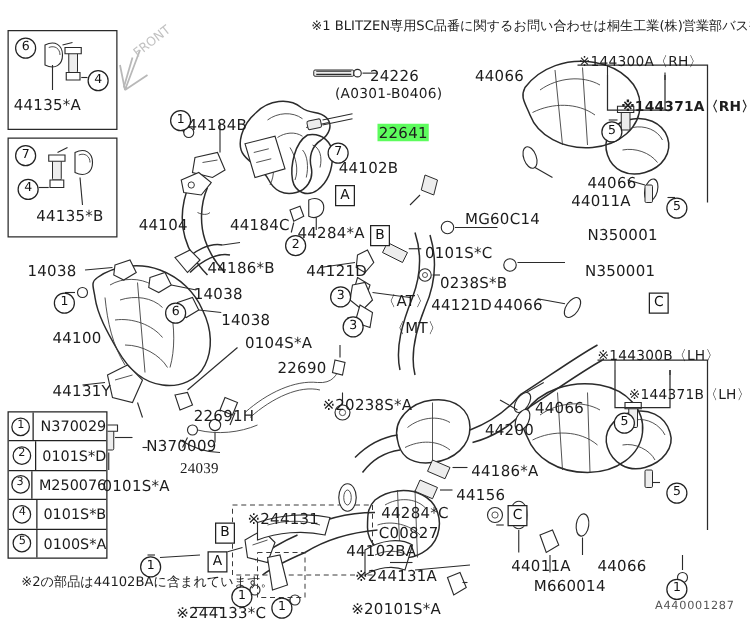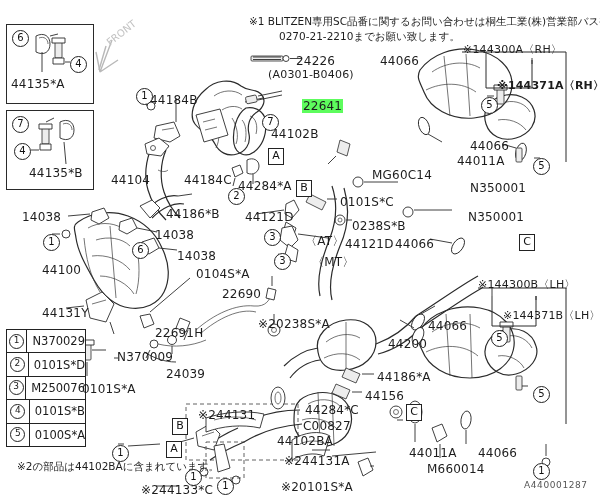--- a/index.html
+++ b/index.html
@@ -348,21 +348,20 @@
       <path class="ln" d="M128 446 l32 -2"></path>
     </g>
 
     <g>
       <path class="ln" d="M144 352 c10 6 20 10 32 10"></path>
       <path class="ln" d="M118 358 h-4"></path>
     </g>
   </svg>
 
   <div class="lbl jp" style="left:249px;top:16px;">※1 BLITZEN専用SC品番に関するお問い合わせは桐生工業(株)営業部バス補用品課</div>
-  <div class="lbl jp" style="left:279px;top:31px;">0270-21-2210までお願い致します。</div>
   <div class="lbl jp" style="left:4px;top:461px;margin-left:13px;">※2の部品は44102BAに含まれています。</div>
 
   <div class="inset" style="left:6px;top:24px;width:86px;height:78px;"></div>
   <div class="cnum" style="left:12px;top:30px;">6</div>
   <div class="lbl" style="left:11px;top:78px;">44135*A</div>
   <div class="cnum" style="left:70px;top:56px;">4</div>
 
   <div class="inset" style="left:6px;top:110px;width:86px;height:78px;"></div>
   <div class="cnum" style="left:12px;top:116px;">7</div>
   <div class="lbl" style="left:29px;top:167px;">44135*B</div>
@@ -459,21 +458,21 @@
       <div class="lbl" style="left: 222px; top: 288px;">22690</div>
       <div class="lbl sm" style="left: 478px; top: 279px;">※144300B〈LH〉</div>
       <div class="lbl" style="left: 428px; top: 320px;">44066</div>
       <div class="lbl sm" style="left: 503px; top: 310px;">※144371B〈LH〉</div>
       <div class="lbl" style="left: 42px; top: 307px; text-align: center;">44131Y</div>
       <div class="lbl" style="left: 155px; top: 327px;">22691H</div>
       <div class="lbl" style="left: 258px; top: 318px;">※20238S*A</div>
       <div class="lbl" style="left: 388px; top: 338px;">44200</div>
       <div class="lbl" style="left: 117px; top: 351px;">N370009</div>
       <div class="lbl" style="left: 82px; top: 383px;">0101S*A</div>
-      <div class="lbl" style="left: 166px; top: 368px;">24039</div>
+      <div class="lbl" style="left: 144px; top: 368px; font-family: Liberation Serif, serif;">24039</div>
       <div class="lbl" style="left: 377px; top: 371px;">44186*A</div>
       <div class="lbl" style="left: 365px; top: 390px;">44156</div>
       <div class="lbl" style="left: 305px; top: 404px;">44284*C</div>
       <div class="lbl" style="left: 303px; top: 420px;">C00827</div>
       <div class="lbl" style="left: 198px; top: 409px;">※244131</div>
       <div class="lbl" style="left: 277px; top: 435px;">44102BA</div>
       <div class="lbl" style="left: 284px; top: 455px;">※244131A</div>
       <div class="lbl" style="left: 409px; top: 447px;">44011A</div>
       <div class="lbl" style="left: 478px; top: 447px;">44066</div>
       <div class="lbl" style="left: 427px; top: 463px;">M660014</div>

